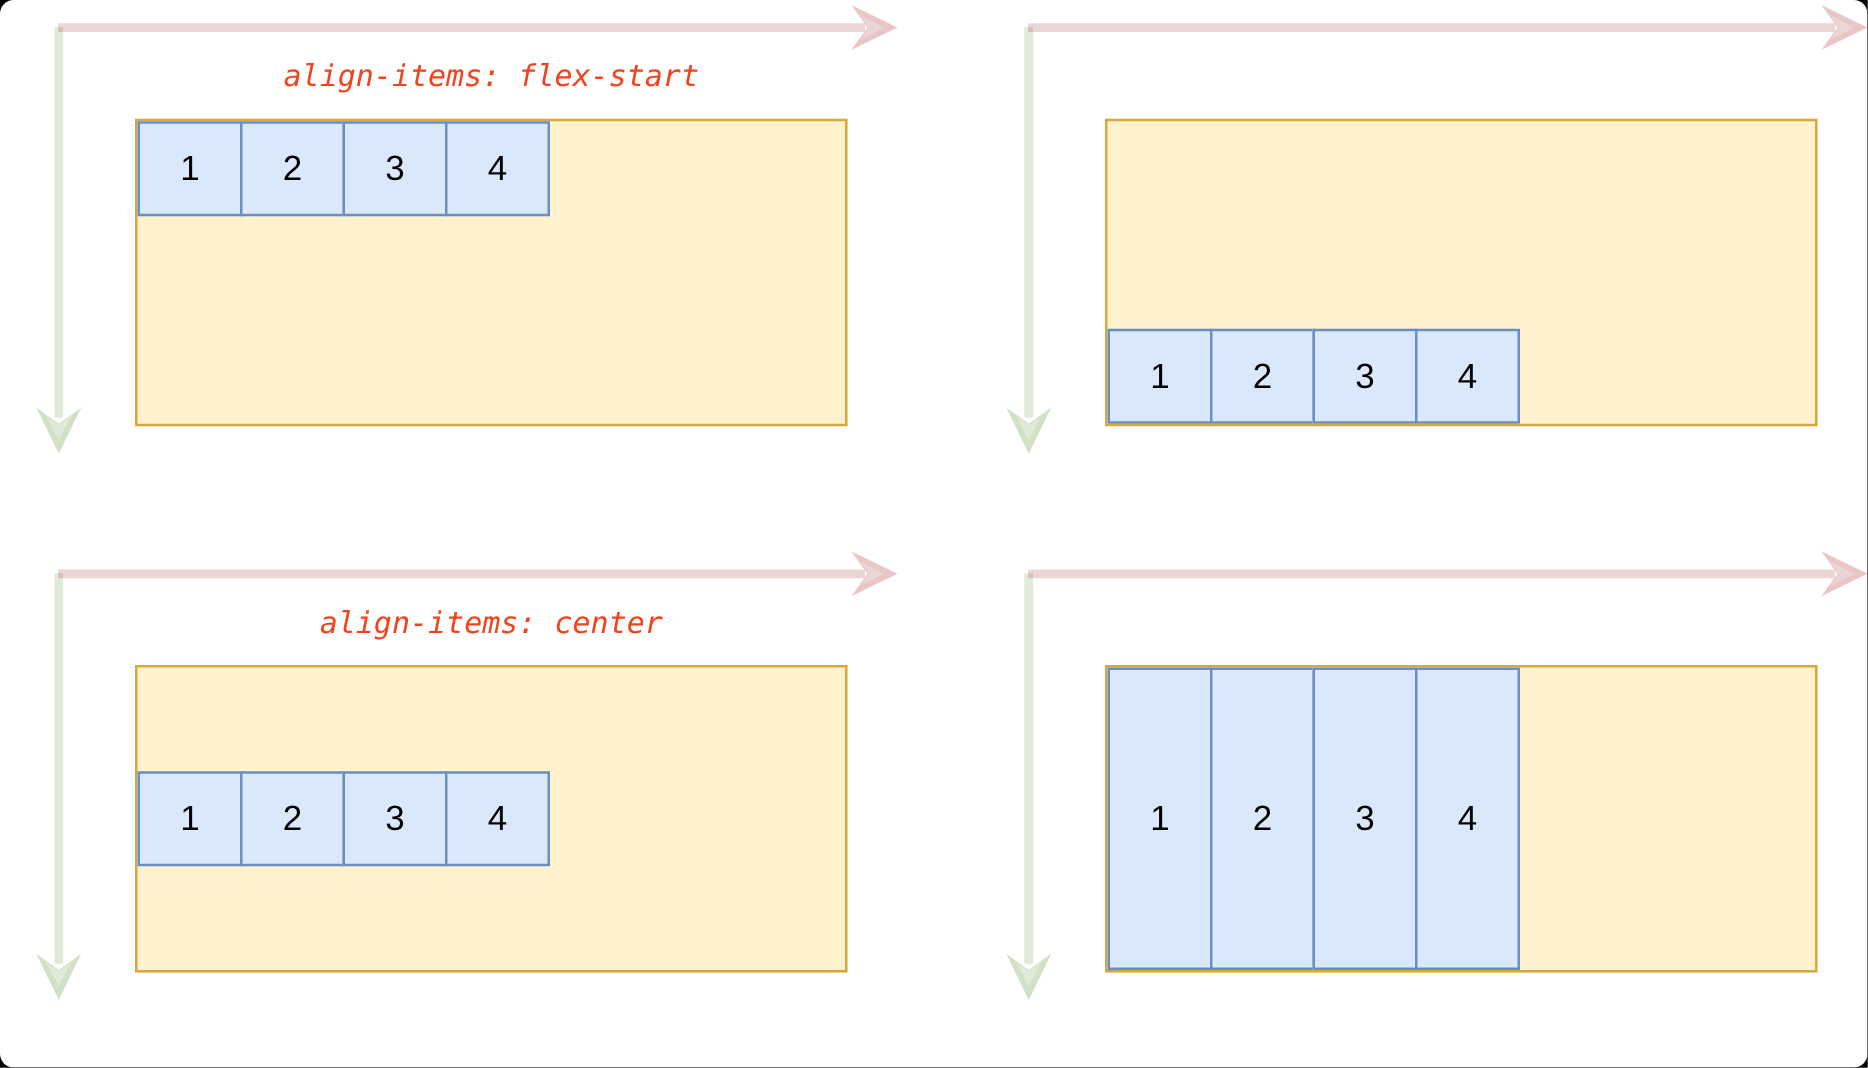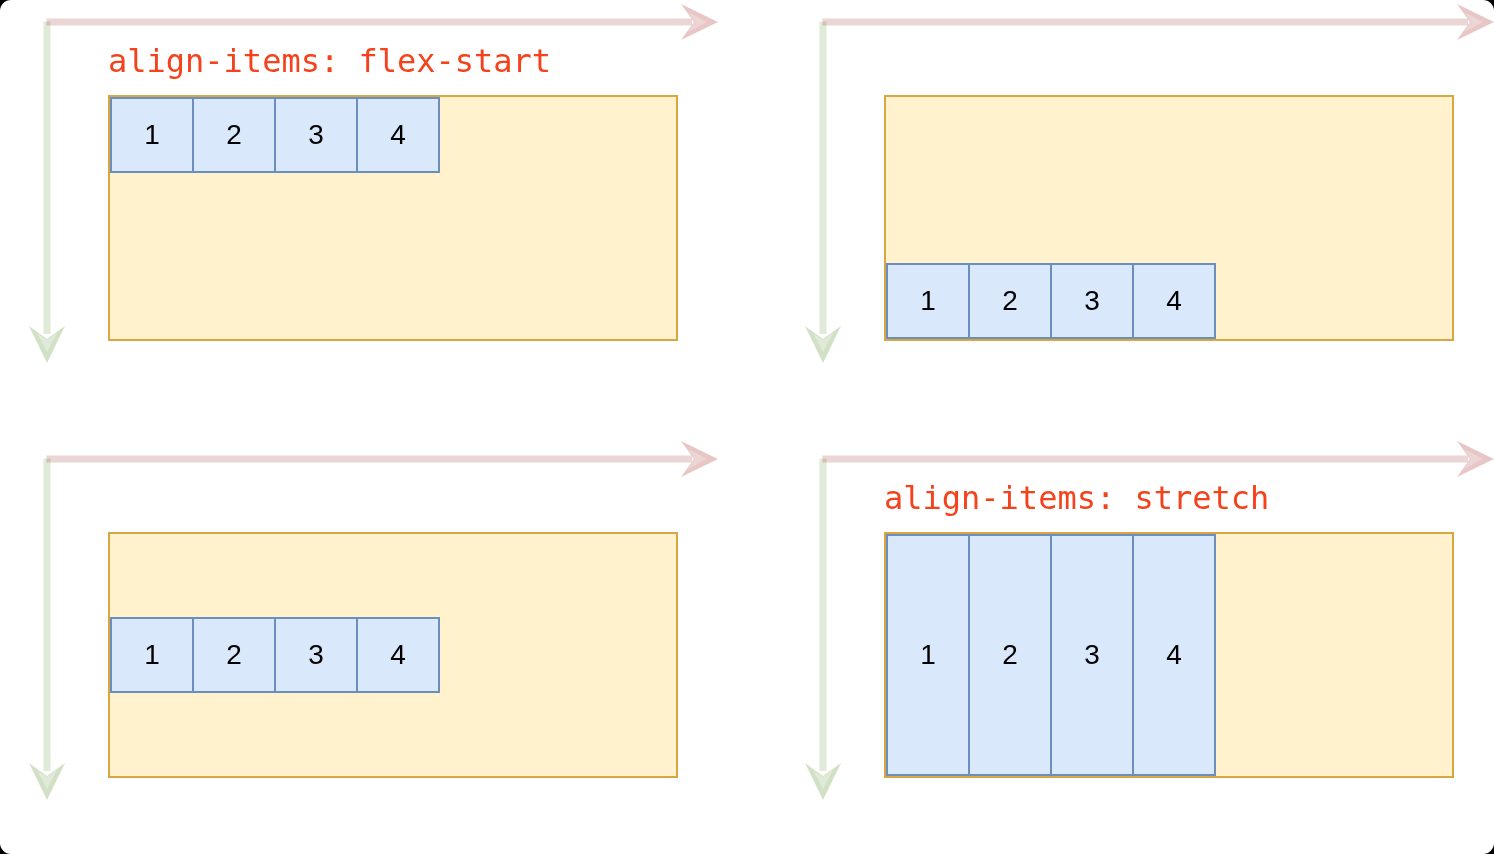--- a/index.html
+++ b/index.html
@@ -12,23 +12,23 @@
   .panel-0{left:47px;top:22px;}
   .panel-1{left:823px;top:22px;}
   .panel-2{left:47px;top:459px;}
   .panel-3{left:823px;top:459px;}
 
   .h-arrow{position:absolute;left:-4px;top:-22px;mix-blend-mode:multiply;}
   .v-arrow{position:absolute;left:-22px;top:-4px;mix-blend-mode:multiply;}
 
   .panel-title{
     position:absolute;left:61px;top:25px;width:570px;
-    line-height:28px;
-    font-family:"DejaVu Sans Mono",monospace;font-size:32px;font-weight:500;
-    color:var(--title,#f4421c);white-space:pre;
+    text-align:center;line-height:28px;
+    font-family:"DejaVu Sans Mono",monospace;font-size:24px;font-weight:500;
+    color:var(--title,#f4421c);white-space:pre;font-style:italic;
   }
   .flex-container{
     position:absolute;left:61px;top:73px;width:570px;height:246px;
     box-sizing:border-box;background:var(--container-fill,#fff2cc);
     border:2px solid var(--container-stroke,#d9a741);
     display:flex;align-items:flex-start;
   }
   .flex-container[data-align="flex-start"]{align-items:flex-start;}
   .flex-container[data-align="flex-end"]{align-items:flex-end;}
   .flex-container[data-align="center"]{align-items:center;}
@@ -94,36 +94,36 @@
     </div>
   </div>
 
   <div class="panel panel-2">
     <svg class="h-arrow" width="680" height="44" viewBox="0 0 680 44">
         <use href="#main-axis-arrow-def"></use>
       </svg>
     <svg class="v-arrow" width="44" height="350" viewBox="0 0 44 350">
         <use href="#cross-axis-arrow-def"></use>
       </svg>
+    <div class="panel-title">align-items: center</div>
     <div class="flex-container" data-align="center">
       <div class="flex-item">1</div>
       <div class="flex-item">2</div>
       <div class="flex-item">3</div>
       <div class="flex-item">4</div>
     </div>
   </div>
 
   <div class="panel panel-3">
     <svg class="h-arrow" width="680" height="44" viewBox="0 0 680 44">
         <use href="#main-axis-arrow-def"></use>
       </svg>
     <svg class="v-arrow" width="44" height="350" viewBox="0 0 44 350">
         <use href="#cross-axis-arrow-def"></use>
       </svg>
-    <div class="panel-title">align-items: stretch</div>
     <div class="flex-container" data-align="stretch">
       <div class="flex-item">1</div>
       <div class="flex-item">2</div>
       <div class="flex-item">3</div>
       <div class="flex-item">4</div>
     </div>
   </div>
 
 </div>
 

